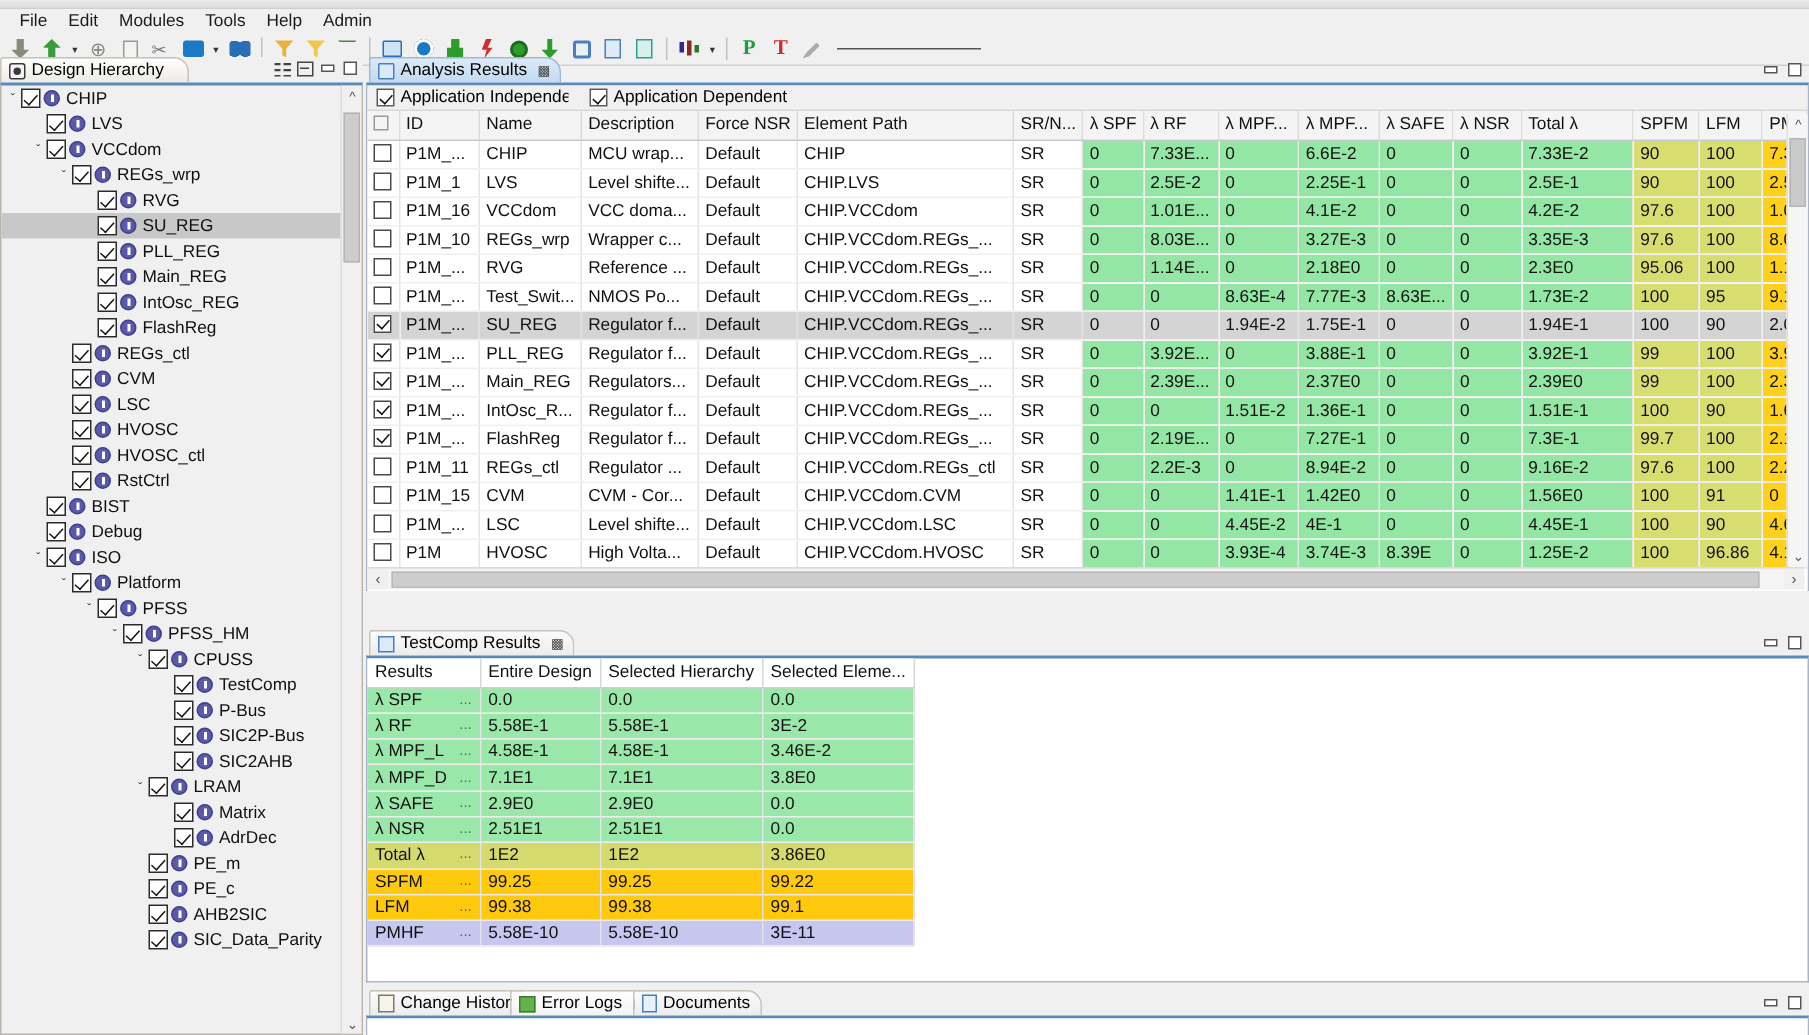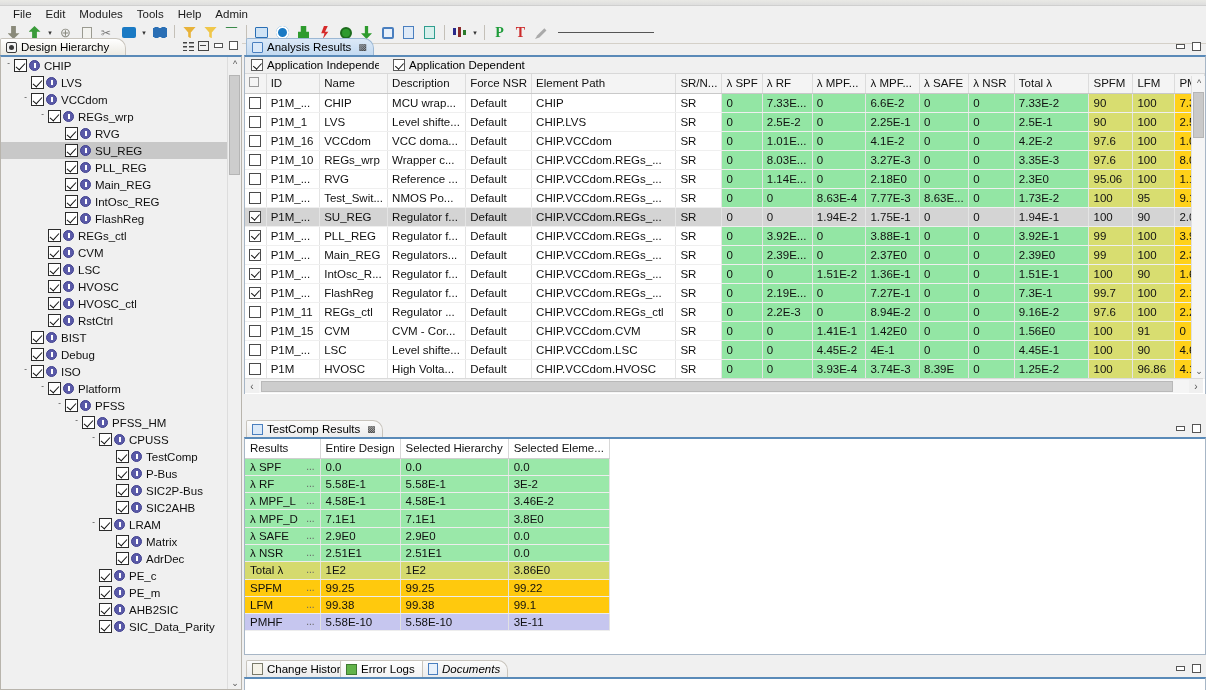--- a/index.html
+++ b/index.html
@@ -628,28 +628,28 @@
             <span class="twist empty">ˇ</span>
             <span class="tcheck"></span>
             <span class="ticon"></span>
             <span class="tlabel">AdrDec</span>
           </div>
           <div class="trow">
             <span style="display: inline-block; flex: 0 0 85px; width: 85px;"></span>
             <span class="twist empty">ˇ</span>
             <span class="tcheck"></span>
             <span class="ticon"></span>
+            <span class="tlabel">PE_m</span>
+          </div>
+          <div class="trow">
+            <span style="display: inline-block; flex: 0 0 85px; width: 85px;"></span>
+            <span class="twist empty">ˇ</span>
+            <span class="tcheck"></span>
+            <span class="ticon"></span>
             <span class="tlabel">PE_c</span>
-          </div>
-          <div class="trow">
-            <span style="display: inline-block; flex: 0 0 85px; width: 85px;"></span>
-            <span class="twist empty">ˇ</span>
-            <span class="tcheck"></span>
-            <span class="ticon"></span>
-            <span class="tlabel">PE_m</span>
           </div>
           <div class="trow">
             <span style="display: inline-block; flex: 0 0 85px; width: 85px;"></span>
             <span class="twist empty">ˇ</span>
             <span class="tcheck"></span>
             <span class="ticon"></span>
             <span class="tlabel">AHB2SIC</span>
           </div>
           <div class="trow">
             <span style="display: inline-block; flex: 0 0 85px; width: 85px;"></span>
@@ -1137,21 +1137,21 @@
     <div class="bt-tabbar">
       <div class="bt-tab" style="left:2px;">
         <span class="ico-ch"></span>
         <span>Change History</span>
       </div>
       <div class="bt-tab active" style="left:96px;">
         <span class="ico-err"></span>
         <span>Error Logs</span>
         <span class="tabclose">▩</span>
       </div>
-      <div class="bt-tab" style="left:178px;font-style:italic;">
+      <div class="bt-tab" style="left:178px;">
         <span class="ico-docs"></span>
         <span>Documents</span>
       </div>
       <div class="corner-tools">
         <div class="ptool">
             <span class="ptool-min"></span>
           </div>
         <div class="ptool">
             <span class="ptool-max"></span>
           </div>

